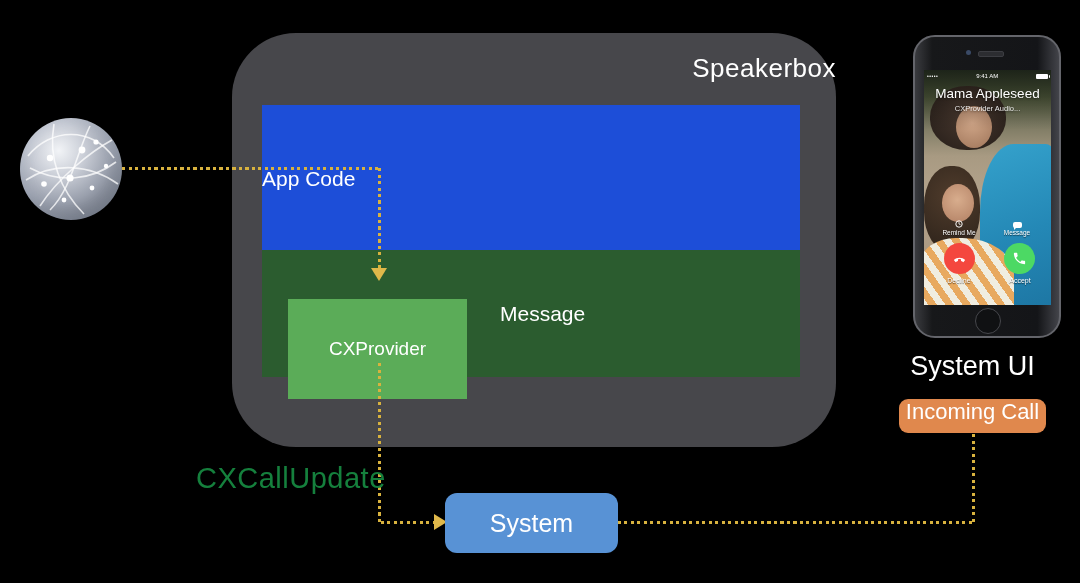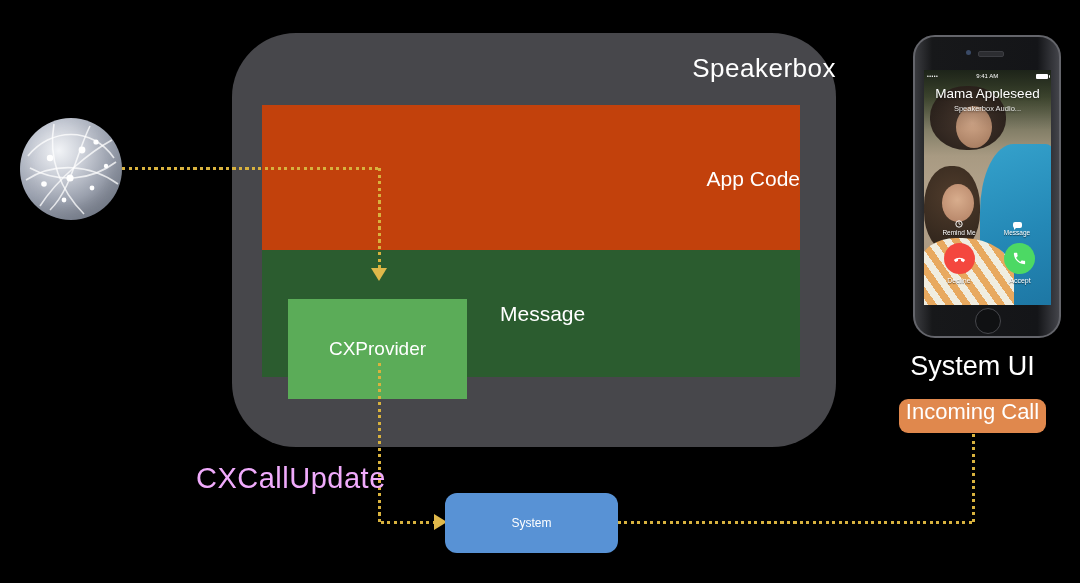--- a/index.html
+++ b/index.html
@@ -9,35 +9,35 @@
   }
   .abs{position:absolute;}
   
   .globe{left:20px;top:118px;width:102px;height:102px;border-radius:50%;
     background:radial-gradient(circle at 38% 32%, #f2f4f7 0%, #c9cdd6 28%, #9aa0ad 55%, #666c78 80%, #3c414b 100%);
     box-shadow:0 0 14px rgba(180,190,210,.25) inset;}
   .globe svg{position:absolute;left:0;top:0;}
   
   .sbx{left:232px;top:33px;width:604px;height:414px;border-radius:64px;background:#47474b;}
   .sbx-title{left:232px;top:53px;width:604px;text-align:right;font-size:26px;font-weight:300;letter-spacing:.5px;}
-  .box-appcode{left:262px;top:105px;width:538px;height:147px;background:#c2410c;
-    display:flex;align-items:center;justify-content:flex-end;font-size:21px;font-weight:300;}
+  .box-appcode{left:262px;top:105px;width:538px;height:147px;background:#1d4ed8;
+    display:flex;align-items:center;justify-content:flex-start;font-size:21px;font-weight:300;}
   .box-callkit{left:262px;top:250px;width:538px;height:127px;background:#2b5c2f;}
   .box-cxprovider{left:288px;top:263px;width:179px;height:100px;background:#5bac58;
     display:flex;align-items:center;justify-content:center;font-size:19px;font-weight:300;margin-top:36px;}
   .callkit-label{left:500px;top:250px;height:127px;display:flex;align-items:center;font-size:21px;font-weight:300;}
   
   .dot-h{height:3px;background:repeating-linear-gradient(to right,#d8b23e 0 3px,transparent 3px 6.5px);}
   .dot-v{width:3px;background:repeating-linear-gradient(to bottom,#d8b23e 0 3px,transparent 3px 6.5px);}
   .arr-down{width:0;height:0;border-left:8px solid transparent;border-right:8px solid transparent;border-top:13px solid #e0b84a;}
   .arr-right{width:0;height:0;border-top:8px solid transparent;border-bottom:8px solid transparent;border-left:13px solid #e0b84a;}
-  .cxcallupdate{left:196px;top:462px;font-size:29px;font-weight:300;color:#f0abfc;letter-spacing:.5px;}
+  .cxcallupdate{left:196px;top:462px;font-size:29px;font-weight:300;color:#15803d;letter-spacing:.5px;}
   
   .box-system{left:445px;top:493px;width:173px;height:60px;border-radius:12px;background:#5892d5;
-    display:flex;align-items:center;justify-content:center;font-size:12px;font-weight:300;}
+    display:flex;align-items:center;justify-content:center;font-size:25px;font-weight:300;}
   
   .system-ui{left:860px;top:351px;width:225px;text-align:center;font-size:27px;font-weight:300;}
   .incoming-call{left:899px;top:399px;width:147px;height:34px;border-radius:9px;background:#e0884d;
     display:flex;justify-content:center;font-size:22px;font-weight:300;}
   
   .phone{left:898px;top:35px;width:148px;height:303px;border-radius:22px;
     background:linear-gradient(90deg,#3a3b3f 0%,#17181a 12%,#141518 85%,#43444a 100%);
     border:2px solid #64656b;box-sizing:border-box;margin-left:15px;}
   .cam-dot{left:51px;top:13px;width:5px;height:5px;border-radius:50%;background:#3a4a66;}
   .speaker{left:63px;top:14px;width:24px;height:4px;border-radius:2px;background:#2c2d31;border:1px solid #3c3d42;}
@@ -154,21 +154,21 @@
       <div class="abs shirt"></div>
       <div class="abs photo-shade"></div>
 
       <div class="abs statusbar">
         <span class="sig">•••••</span>
         <span class="sb-time">9:41 AM</span>
         <span class="battery"></span>
       </div>
 
       <div class="abs caller-name">Mama Appleseed</div>
-      <div class="abs caller-service">Speakerbox Audio...</div>
+      <div class="abs caller-service">CXProvider Audio...</div>
 
       <div class="abs mini-act" style="left:10px;top:149px;">
         <div class="mini-icon">
           <svg width="8" height="8" viewBox="0 0 10 10">
               <circle cx="5" cy="5" r="4" fill="none" stroke="#fff" stroke-width="1.2"></circle>
               <path d="M5 2.5 V5 L7 6" stroke="#fff" stroke-width="1" fill="none"></path>
             </svg>
         </div>
         <span>Remind Me</span>
       </div>

